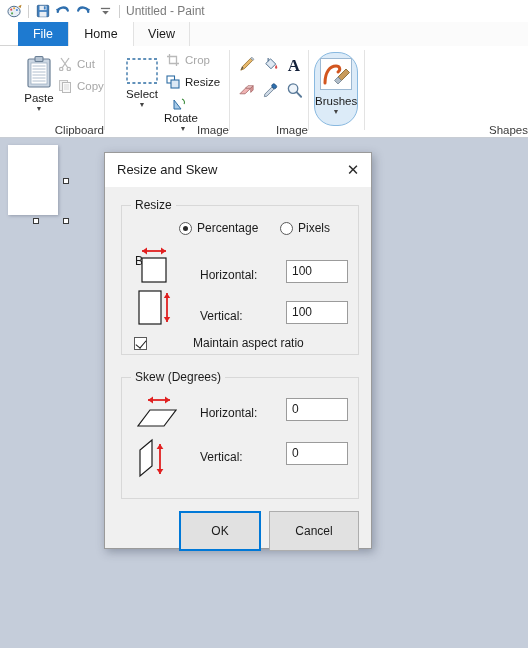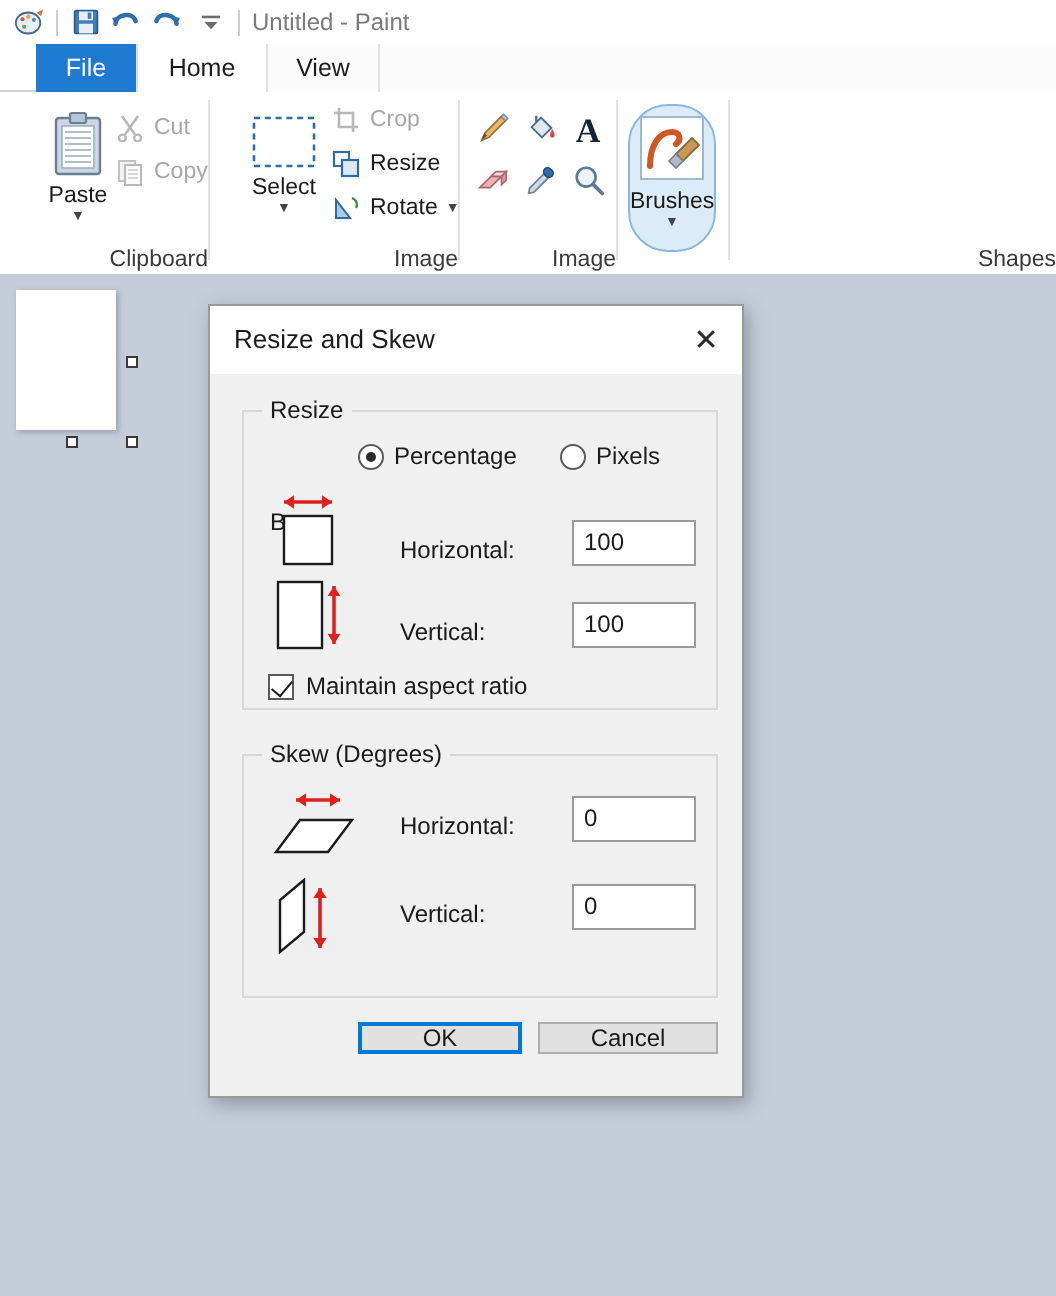--- a/index.html
+++ b/index.html
@@ -109,32 +109,32 @@
   }
   .radio-w{ position:absolute; display:flex; align-items:center; font-size:12px;}
   .radio{
     width:13px; height:13px; border-radius:50%; border:1px solid #5a5a5a;
     background:#fff; margin-right:5px; position:relative; flex:none;
   }
   .radio.on:after{
     content:""; position:absolute; left:3px; top:3px; width:5px; height:5px;
     border-radius:50%; background:#2b2b2b;
   }
-  .chk-w{ position:absolute; display:flex; align-items:center; font-size:12px; }
+  .chk-w{ position:absolute; display:flex; align-items:center; font-size:12px;gap:40px; }
   .chk{
     width:13px; height:13px; border:1px solid #5a5a5a; background:#fff;
     margin-right:6px; position:relative; flex:none;
   }
   .chk.on:after{
     content:""; position:absolute; left:3px; top:0px; width:5px; height:9px;
     border-right:1.6px solid #1b1b1b; border-bottom:1.6px solid #1b1b1b;
     transform:rotate(40deg);
   }
   .dbtn{
-    position:absolute; height:16px; background:#e1e1e1; border:1px solid #adadad;
+    position:absolute; height:40px; background:#e1e1e1; border:1px solid #adadad;
     font-size:12px; color:#1b1b1b; display:flex; align-items:center; justify-content:center;
   }
   .dbtn.primary{ border:2px solid #0078d7; }
   .icon-box{ position:absolute; }
 </style>
 </head>
 <body>
 
 <div id="titlebar">
   <div class="qat-icon" style="margin-left:4px;">
@@ -261,21 +261,21 @@
     <div class="sm-item" style="left:59px; top:28px;">
       <span class="ic">
         <svg width="14" height="14" viewBox="0 0 14 14">
           <rect x="1" y="1" width="7.5" height="7" fill="#ffffff" stroke="#2e6da4" stroke-width="1.1"></rect>
           <rect x="5" y="5" width="8" height="8" fill="#dce9f5" stroke="#2e6da4" stroke-width="1.1"></rect>
         </svg>
       </span>
       <span>Resize</span>
     </div>
 
-    <div class="sm-item" style="left:59px; top:50px;">
+    <div class="sm-item" style="left:59px; top:50px;flex-direction:column;">
       <span class="ic">
         <svg width="14" height="14" viewBox="0 0 14 14">
           <path d="M2 12 L2 3 L9 12 Z" fill="#a8cbe8" stroke="#2e6da4" stroke-width="1"></path>
           <path d="M10 2 C12.5 3 13 5.5 12 7" stroke="#3a8a3a" stroke-width="1.1" fill="none"></path>
         </svg>
       </span>
       <span>Rotate</span>
       <span class="caret" style="display:inline; margin-left:4px; font-size:7px;">▼</span>
     </div>
 

